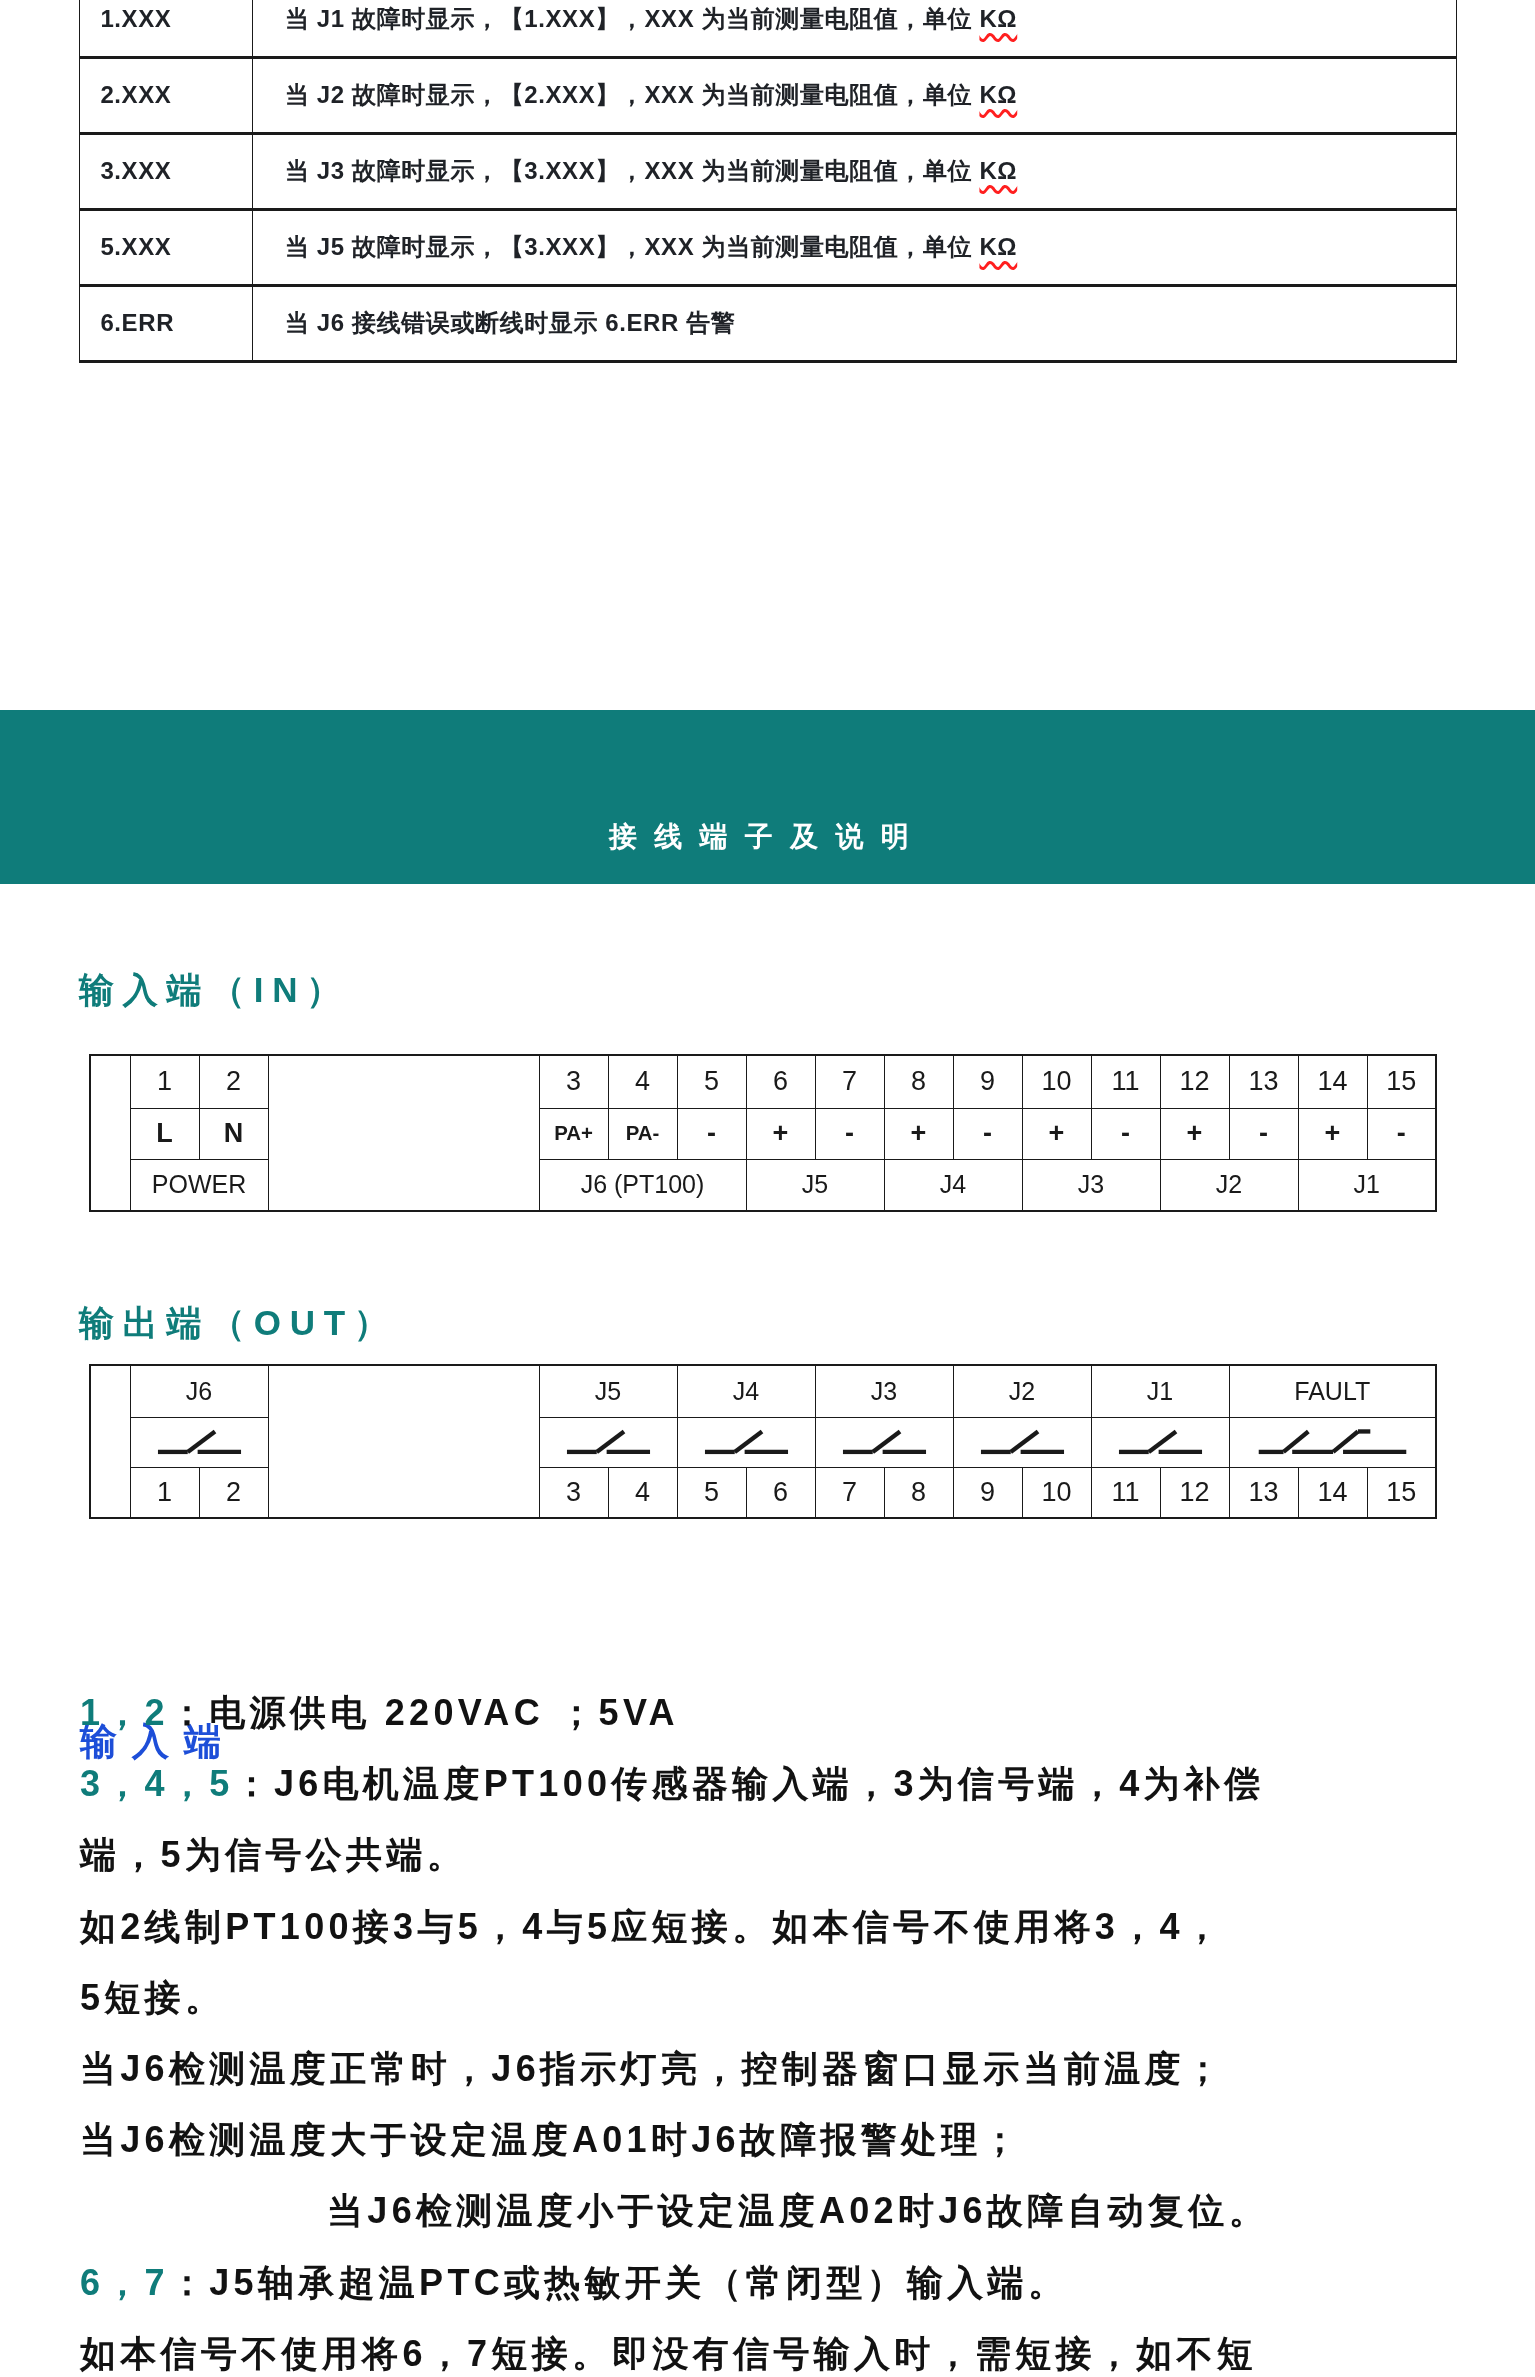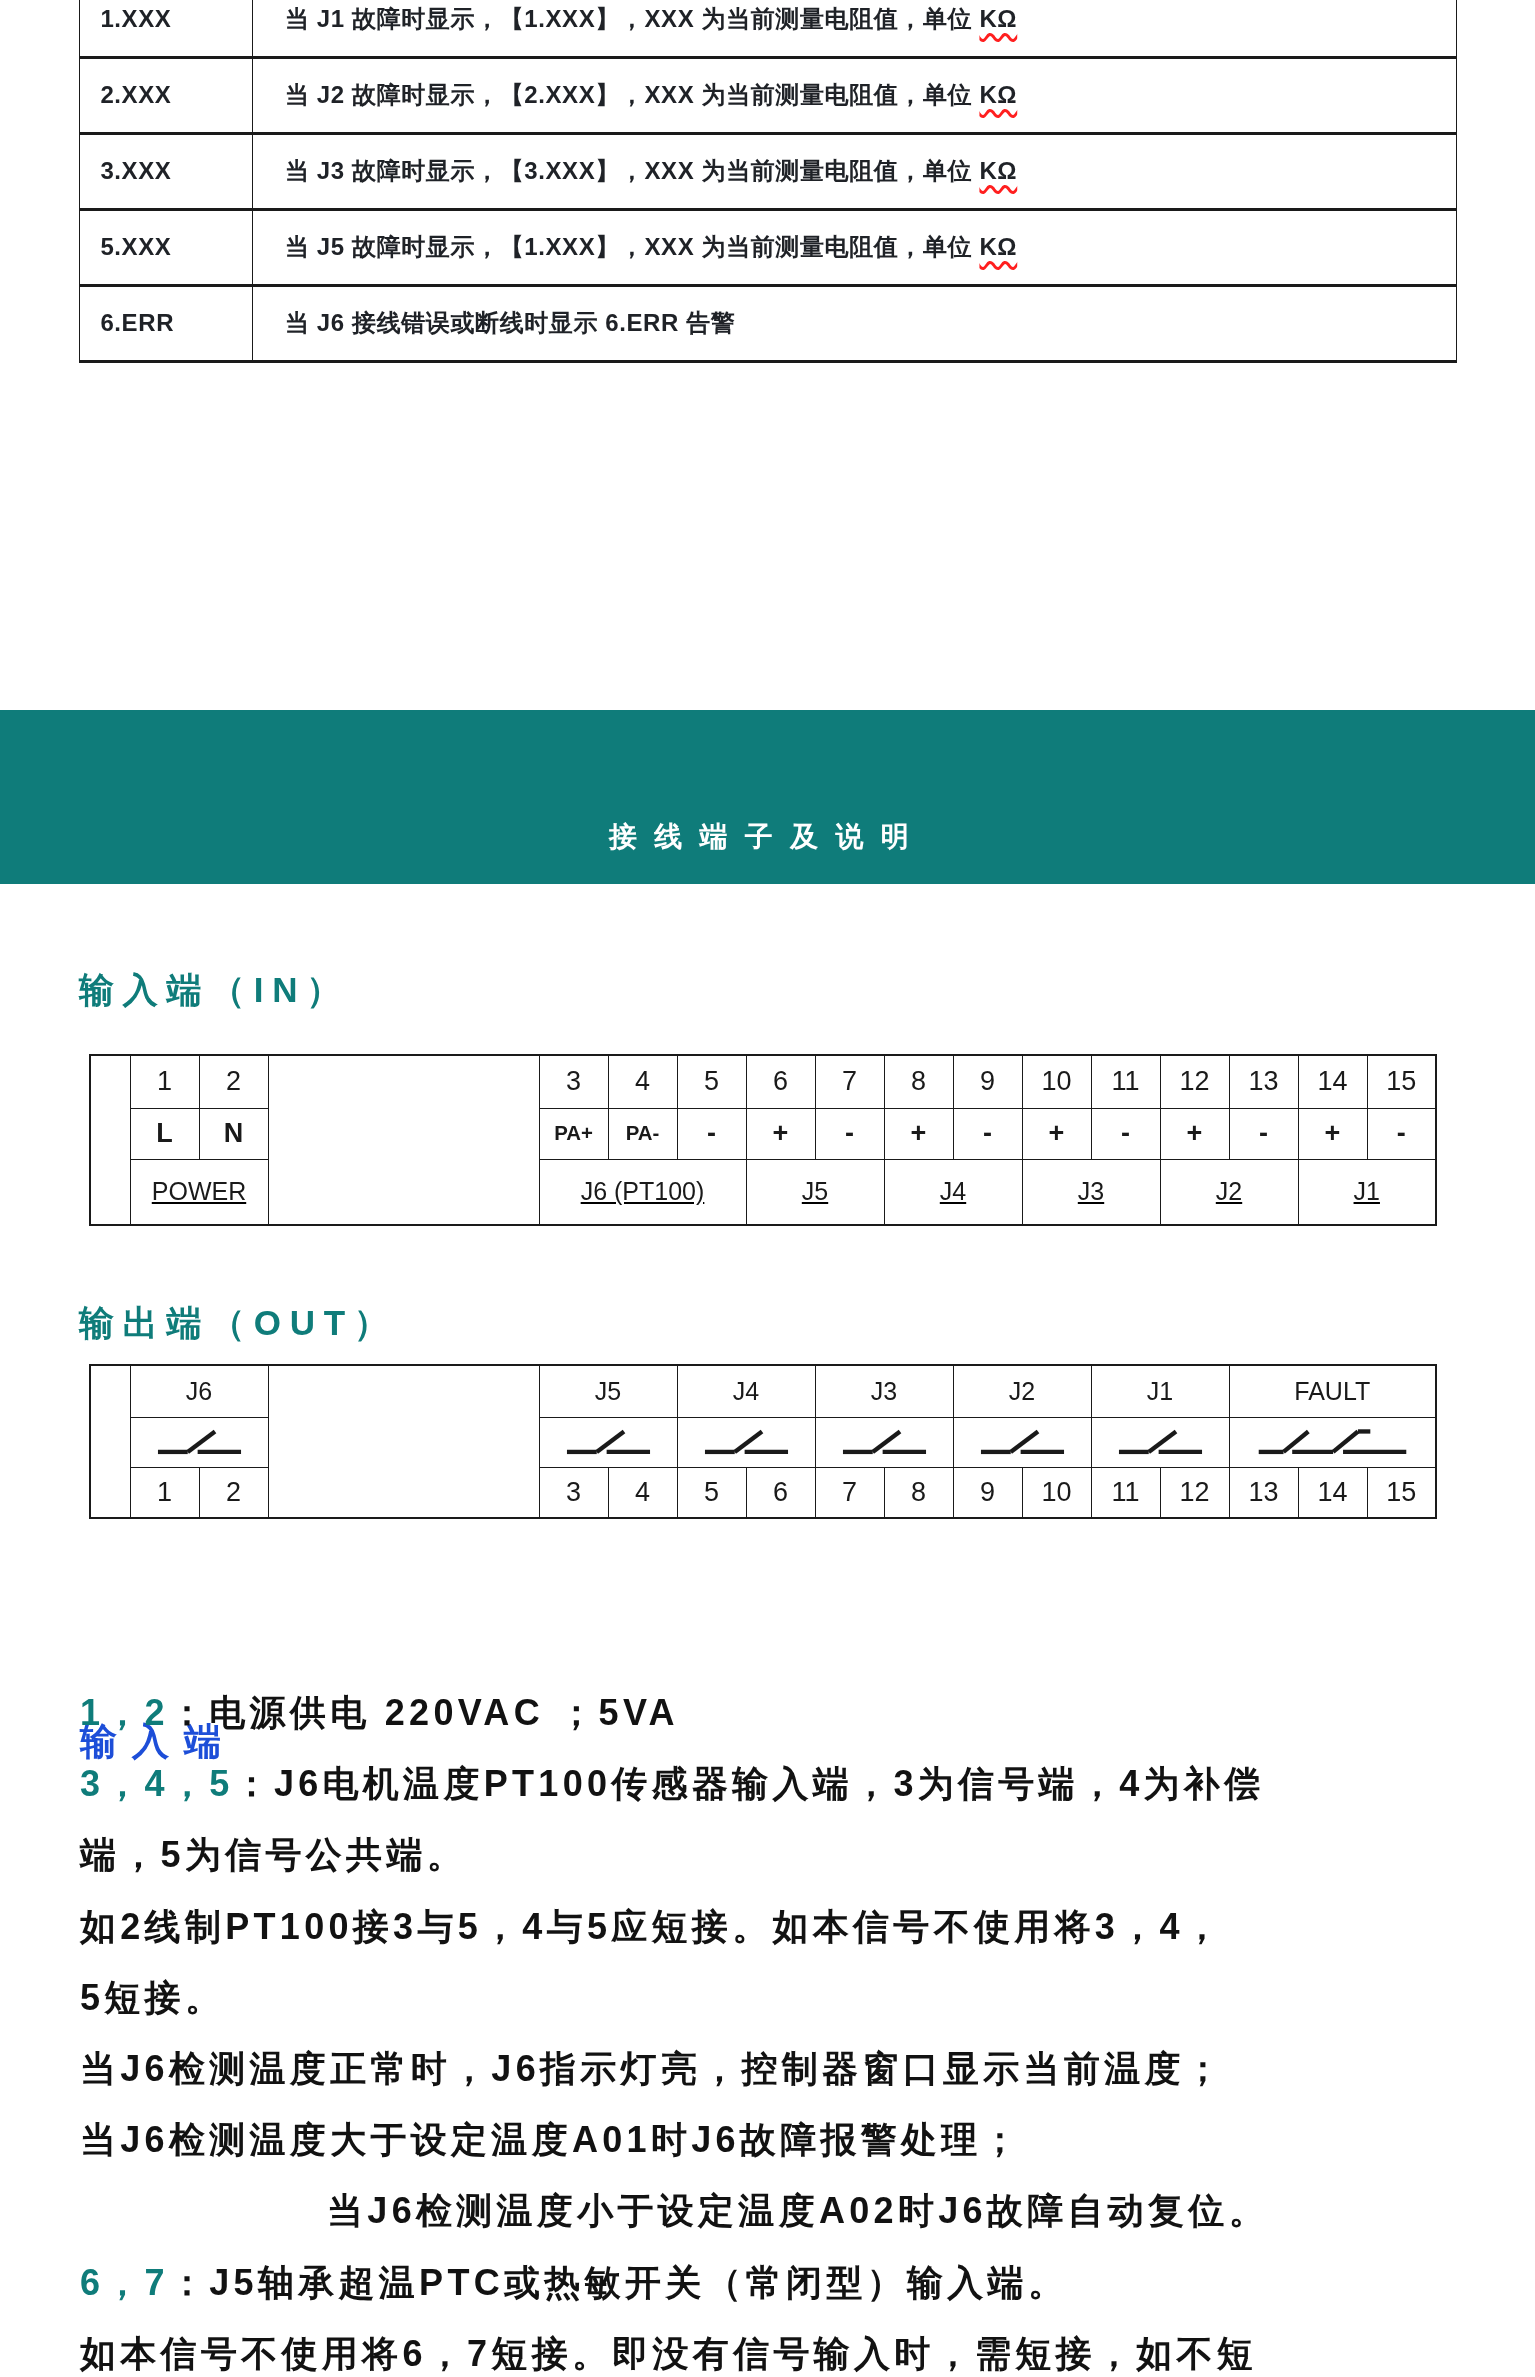--- a/index.html
+++ b/index.html
@@ -42,21 +42,21 @@
     border-collapse:collapse;table-layout:fixed;
   }
   .term-table td{
     border:1.9px solid #1a1a1a;text-align:center;vertical-align:middle;
     color:#1a1a1a;padding:0;overflow:hidden;
   }
   .term-table{border:2.5px solid #1a1a1a;}
   .in-table{top:1054px;}
   .in-table tr:nth-child(1){height:53px;}
   .in-table tr:nth-child(2){height:51px;}
-  .in-table tr:nth-child(3){height:66px;text-decoration:underline;}
+  .in-table tr:nth-child(3){height:52px;}
   .out-table{top:1364px;}
   .out-table tr:nth-child(1){height:52px;}
   .out-table tr:nth-child(2){height:50px;}
   .out-table tr:nth-child(3){height:51px;}
   .num{font-size:27px;}
   .pol{font-size:27px;font-weight:600;}
   .pol-sm{font-size:20.4px;font-weight:600;letter-spacing:0;}
   .grp{font-size:25px;}
   .sym svg{display:block;margin:0 auto;}
   
@@ -88,21 +88,21 @@
   <tr>
     <td class="fault-code">2.XXX</td>
     <td class="fault-desc"><span>当 J2 故障时显示，【2.XXX】，XXX 为当前测量电阻值，单位 </span><span class="wavy">KΩ</span></td>
   </tr>
   <tr>
     <td class="fault-code">3.XXX</td>
     <td class="fault-desc"><span>当 J3 故障时显示，【3.XXX】，XXX 为当前测量电阻值，单位 </span><span class="wavy">KΩ</span></td>
   </tr>
   <tr>
     <td class="fault-code">5.XXX</td>
-    <td class="fault-desc"><span>当 J5 故障时显示，【1.XXX】，XXX 为当前测量电阻值，单位 </span><span class="wavy">KΩ</span></td>
+    <td class="fault-desc"><span>当 J5 故障时显示，【3.XXX】，XXX 为当前测量电阻值，单位 </span><span class="wavy">KΩ</span></td>
   </tr>
   <tr>
     <td class="fault-code">6.ERR</td>
     <td class="fault-desc"><span>当 J6 接线错误或断线时显示 6.ERR 告警</span></td>
   </tr>
 </tbody>
   </table>
 
 <div class="banner">
   <div class="banner-title">接线端子及说明</div>

